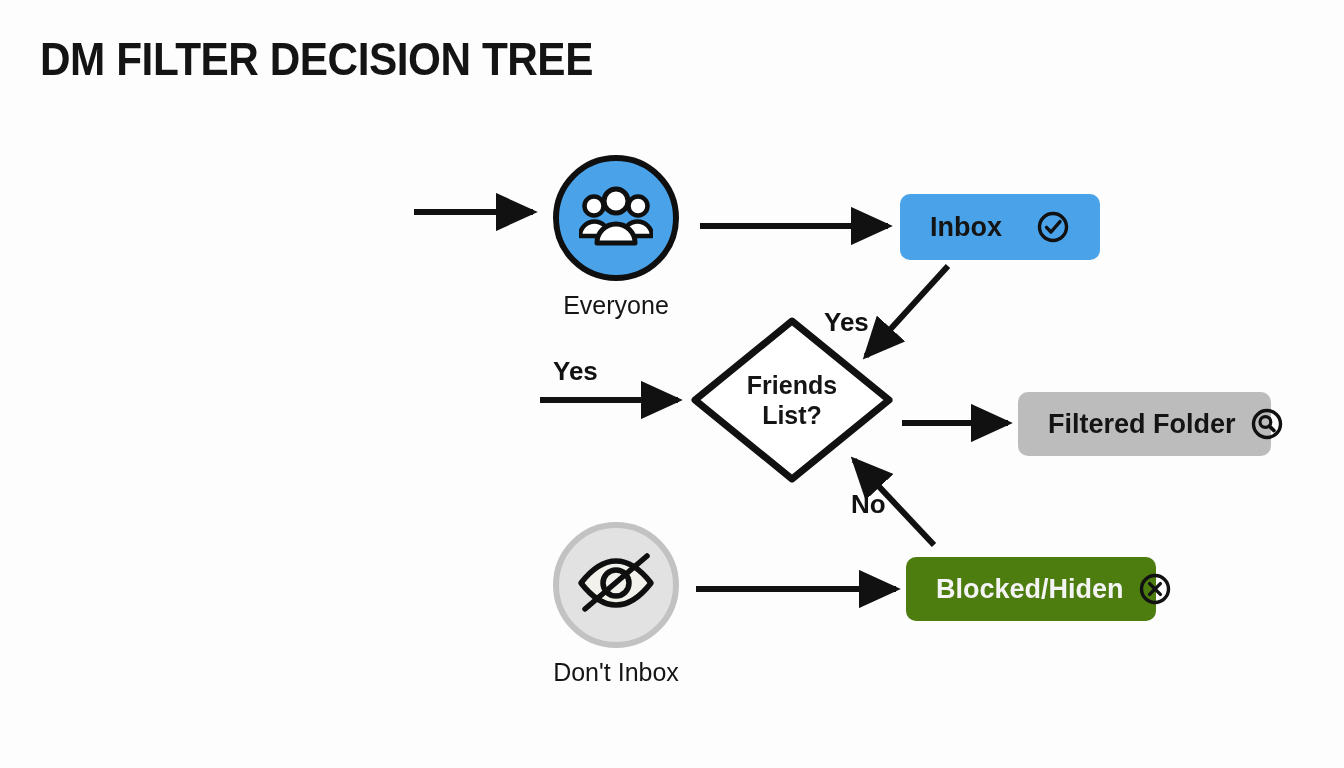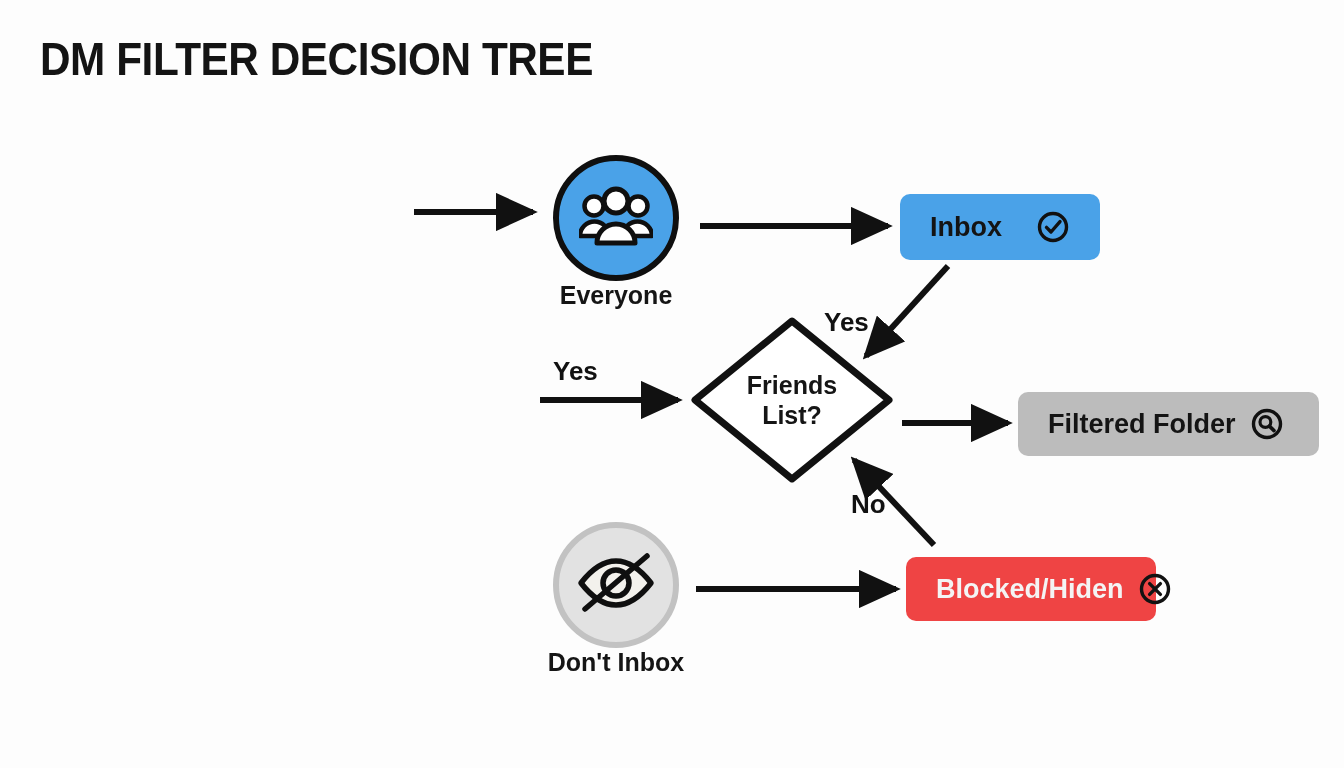--- a/index.html
+++ b/index.html
@@ -81,23 +81,23 @@
     align-items: center;
   }
   .circle-disc {
     border-radius: 50%;
     display: flex;
     align-items: center;
     justify-content: center;
     box-sizing: border-box;
   }
   .circle-caption {
-    margin-top: 0;
+    margin-top: 10px;
     font-size: 25px;
-    font-weight: 700;
+    font-weight: 400;
     color: #151515;
     white-space: nowrap;
     text-align: center;
   }
 
   #node-everyone { left: 548px; top: 155px; width: 136px; }
   #node-everyone .circle-disc {
     width: 126px; height: 126px;
     background: #4AA2E8;
     border: 6px solid #0f0f0f;
@@ -166,29 +166,29 @@
 
   #chip-inbox {
     left: 900px; top: 194px;
     width: 200px; height: 66px;
     background: #4AA2E8;
   }
   #chip-inbox .chip-label { color: #141414; flex: 1; }
 
   #chip-filtered {
     left: 1018px; top: 392px;
-    width: 301px; height: 64px;
+    width: 253px; height: 64px;
     background: #bcbcbc;
   }
   #chip-filtered .chip-label { color: #141414; }
 
   #chip-blocked {
     left: 906px; top: 557px;
     width: 250px; height: 64px;
-    background: #ef4444;
+    background: #4d7c0f;
   }
   #chip-blocked .chip-label { color: #f4f4f4; }
 
   
   .edge-label {
     position: absolute;
     font-size: 26px;
     font-weight: 700;
     color: #111111;
     white-space: nowrap;

